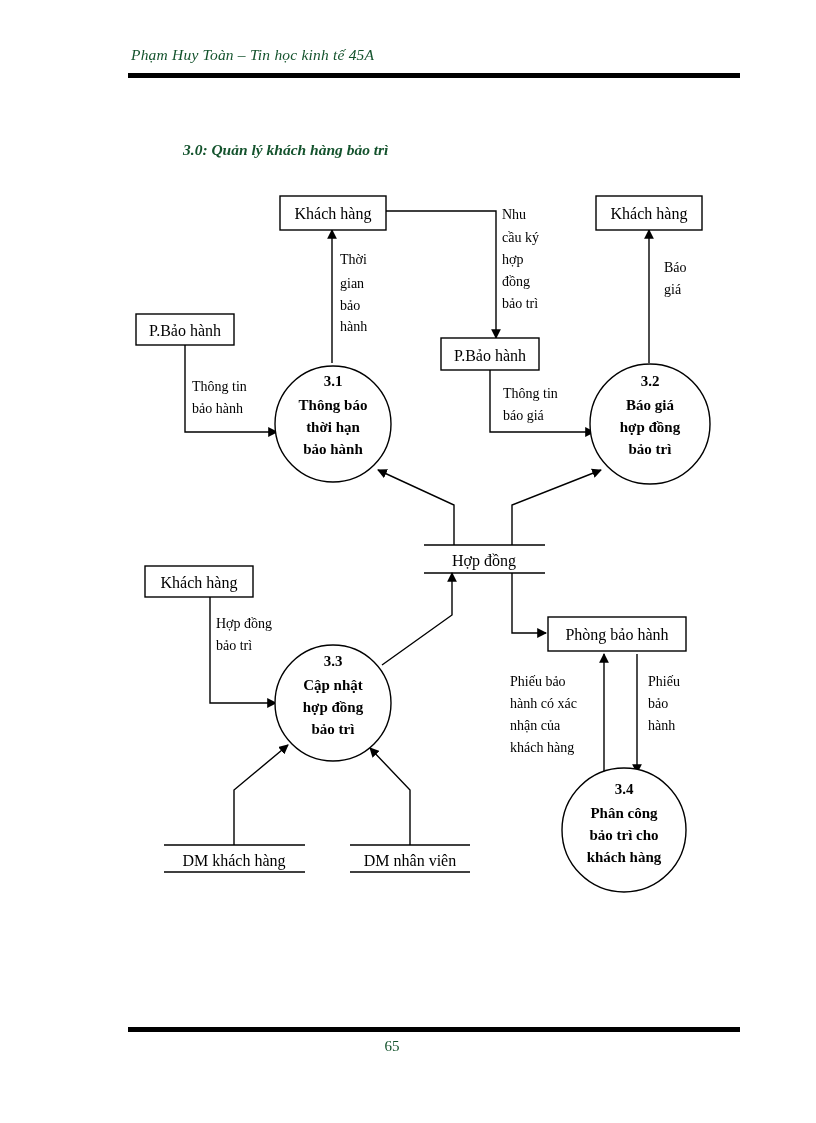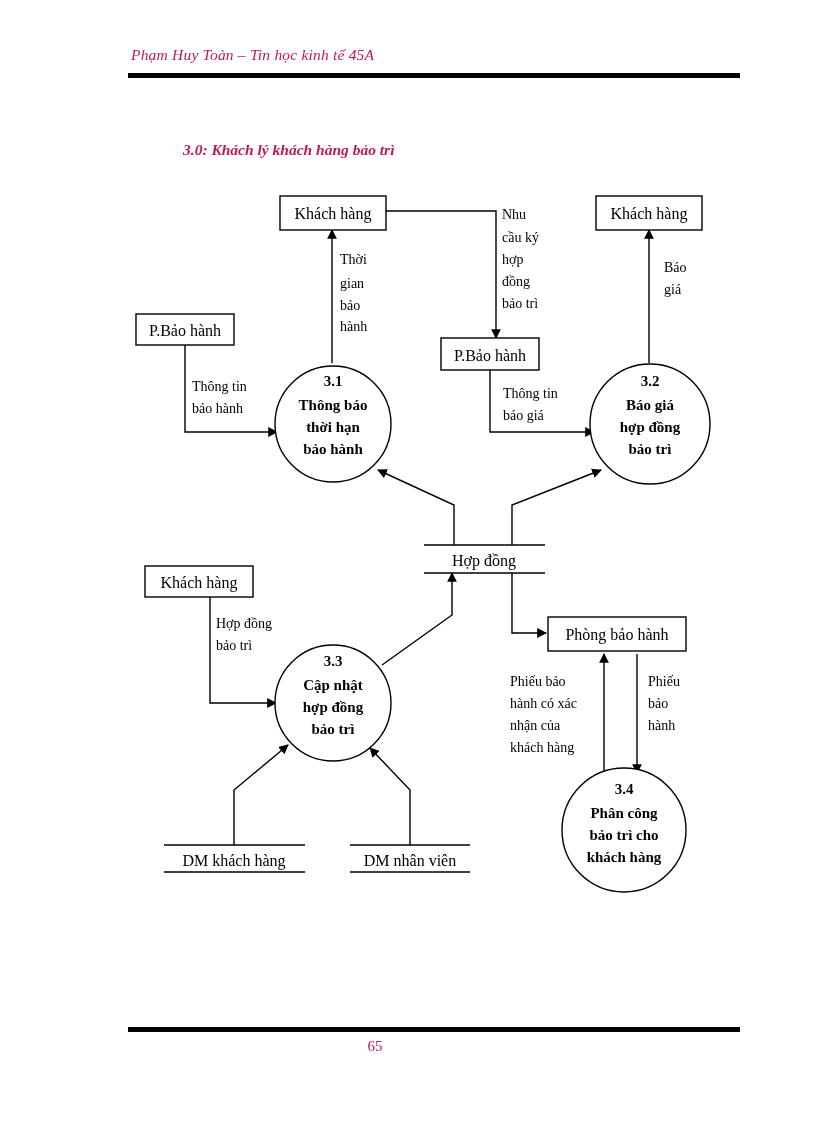--- a/index.html
+++ b/index.html
@@ -7,21 +7,21 @@
     padding: 0;
     background: #ffffff;
   }
   .page {
     position: relative;
     width: 816px;
     height: 1123px;
     background: #ffffff;
     overflow: hidden;
     font-family: "Liberation Serif", "DejaVu Serif", serif;
-    color: #be185d;
+    color: #14532d;
     text-decoration: underline;
   }
   .header-name {
     position: absolute;
     left: 131px;
     top: 46px;
     font-style: italic;
     font-size: 15.5px;
     letter-spacing: 0.2px;
     white-space: nowrap;
@@ -56,21 +56,21 @@
     position: absolute;
     left: 131px;
     top: 898px;
     width: 600px;
     font-weight: bold;
     font-size: 16px;
     white-space: nowrap;
   }
   .page-number {
     position: absolute;
-    left: 0;
+    left: 17px;
     top: 1038px;
     width: 750px;
     text-align: center;
     font-size: 15px;
   }
   .diagram {
     position: absolute;
     left: 0;
     top: 0;
     width: 816px;
@@ -118,21 +118,21 @@
   }
 </style>
 </head>
 <body>
 
 <div class="page">
 
   <div class="header-name">Phạm Huy Toàn – Tin học kinh tế 45A</div>
   <div class="rule-top"></div>
 
-  <div class="section-title">3.0: Khách lý khách hàng bảo trì</div>
+  <div class="section-title">3.0: Quản lý khách hàng bảo trì</div>
 
   <svg class="diagram" viewBox="0 0 816 1123">
     <defs>
       <marker id="arrow" viewBox="0 0 10 10" refX="9" refY="5" markerWidth="7" markerHeight="7" orient="auto-start-reverse">
         <path d="M 0 0 L 10 5 L 0 10 z" fill="#000000"></path>
       </marker>
     </defs>
 
     <path class="flow-line" d="M 386 211 L 496 211 L 496 338" marker-end="url(#arrow)"></path>
 

